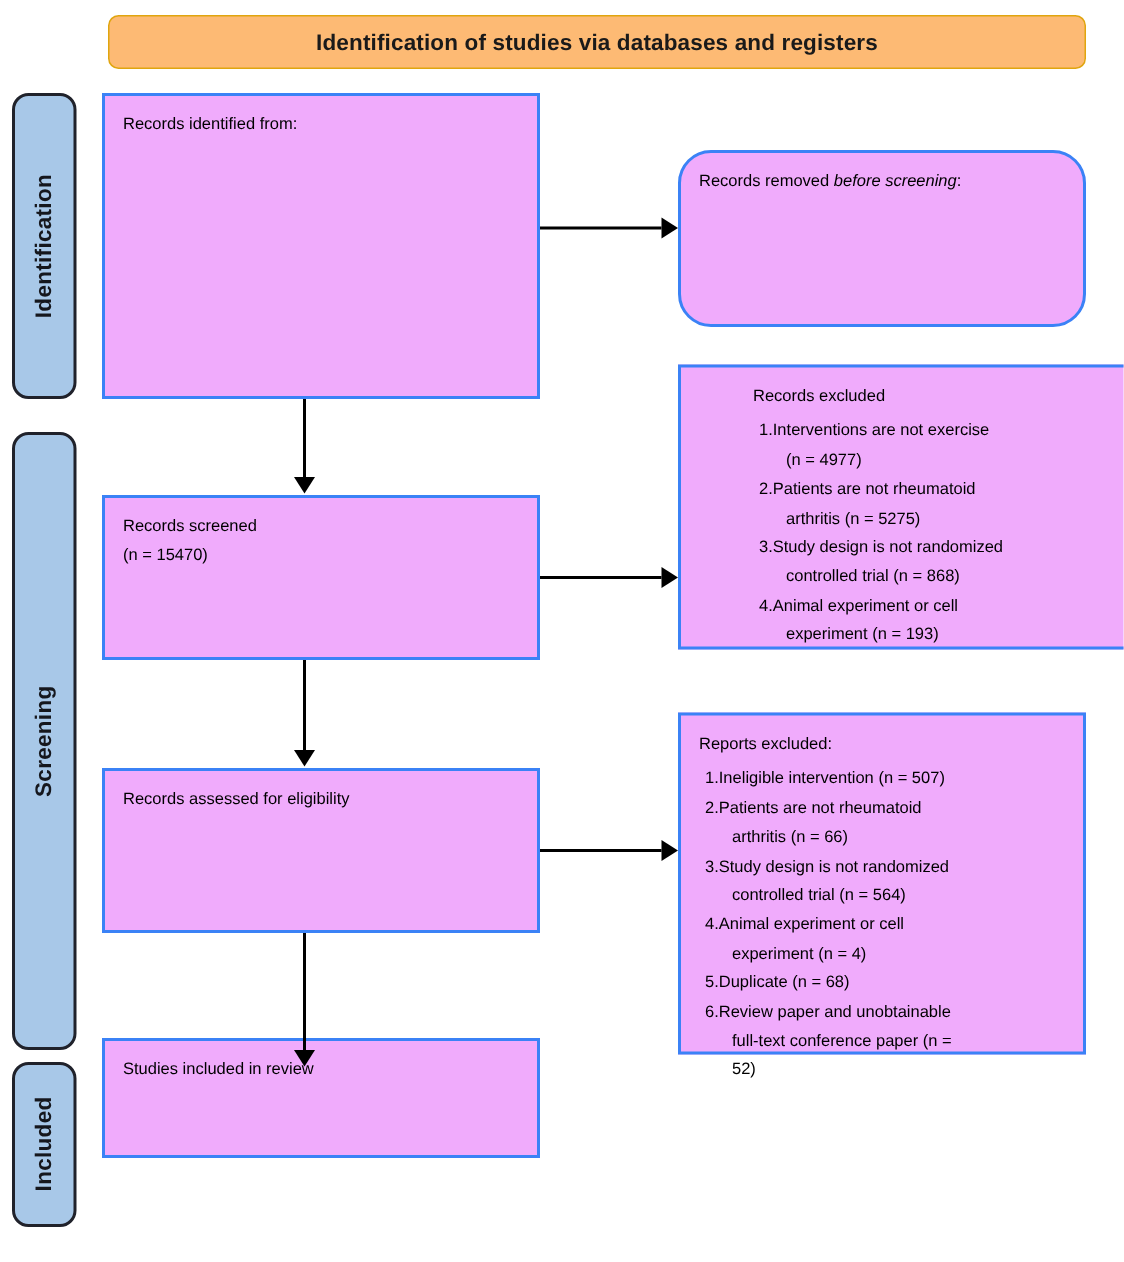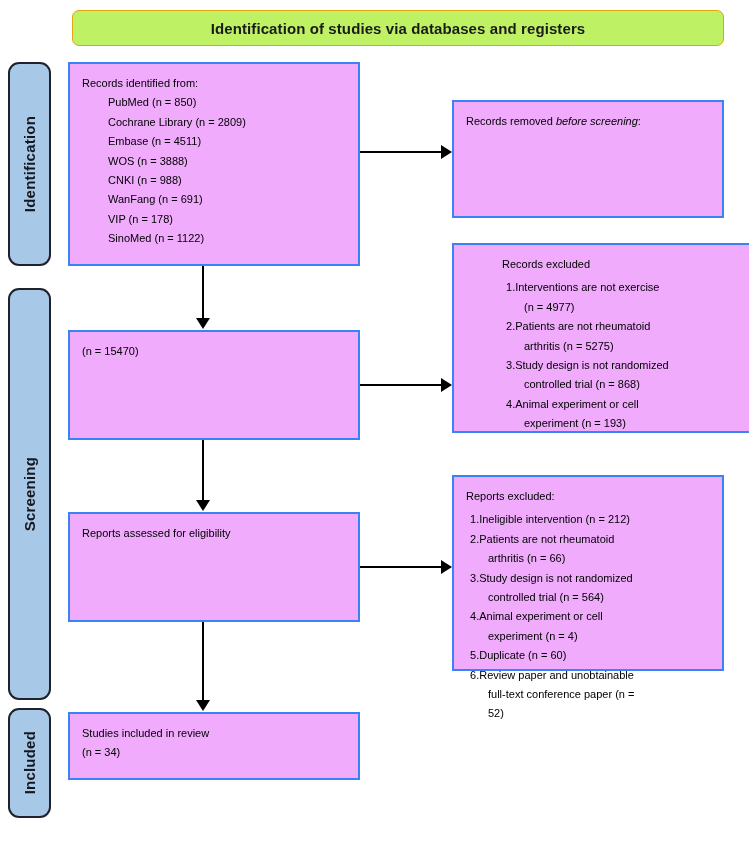--- a/index.html
+++ b/index.html
@@ -6,21 +6,21 @@
   body{
     width:749px;height:841px;background:#ffffff;
     font-family:"Liberation Sans","DejaVu Sans",sans-serif;
     color:#000;overflow:hidden;position:relative;
   }
   #stage{position:absolute;left:0;top:0;width:749px;height:841px;}
 
   
   .banner{
     position:absolute;left:72px;top:10px;width:652px;height:36px;
-    background:#bef264;border:1px solid #E0A50F;border-radius:7px;
+    background:#fdba74;border:1px solid #E0A50F;border-radius:7px;
     display:flex;align-items:center;justify-content:center;
     font-weight:bold;font-size:15px;color:#1a1a1a;letter-spacing:.1px;
     box-sizing:border-box;
   }
 
   
   .stagebar{
     position:absolute;left:8px;width:43px;
     background:#A8C8E8;border:2px solid #20222b;border-radius:11px;
     box-sizing:border-box;
@@ -35,26 +35,26 @@
   #bar-screening{top:288px;height:412px;}
   #bar-included{top:708px;height:110px;}
 
   
   .box{
     position:absolute;background:#f0abfc;border:2px solid #3b82f6;
     box-sizing:border-box;padding:10px 10px 6px 12px;
     font-size:11px;line-height:19.4px;color:#000;
   }
   #box-identified{left:68px;top:62px;width:292px;height:204px;}
-  #box-removed{left:452px;top:100px;width:272px;height:118px;}
+  #box-removed{left:452px;top:100px;width:272px;height:118px;border-radius:22px;}
   #box-screened{left:68px;top:330px;width:292px;height:110px;}
   #box-excluded-records{left:452px;top:243px;width:312px;height:190px;padding-left:48px;}
   #box-eligibility{left:68px;top:512px;width:292px;height:110px;}
-  #box-excluded-reports{left:452px;top:475px;width:272px;height:196px;}
-  #box-included{left:68px;top:712px;width:292px;height:68px;}
+  #box-excluded-reports{left:452px;top:475px;width:272px;height:228px;}
+  #box-included{left:68px;top:692px;width:292px;height:80px;}
 
   .box .title{white-space:pre-wrap;}
   .box .title em{font-style:italic;}
 
   ul.plain{list-style:none;margin:0;padding:0;}
   ul.plain li{padding-left:26px;white-space:pre-wrap;}
 
   ol.numbered{list-style:none;margin:4px;padding:0;counter-reset:ni;}
   ol.numbered li{
     counter-increment:ni;padding-left:18px;text-indent:-18px;white-space:pre-wrap;
@@ -88,78 +88,68 @@
   </div>
   <div class="stagebar" id="bar-screening">
     <span>Screening</span>
   </div>
   <div class="stagebar" id="bar-included">
     <span>Included</span>
   </div>
 
   <div class="box" id="box-identified">
     <div class="title">Records identified from:</div>
-    <ul class="plain">
-      <li>PubMed (n = 850)</li>
-      <li>Cochrane Library (n = 2809)</li>
-      <li>Embase (n = 4511)</li>
-      <li>WOS (n = 3888)</li>
-      <li>CNKI (n = 988)</li>
-      <li>WanFang (n = 691)</li>
-      <li>VIP (n = 178)</li>
-      <li>SinoMed (n = 1122)</li>
-    </ul>
   </div>
 
   <div class="box" id="box-removed">
     <div class="title"><span>Records removed </span><em>before screening</em><span>:</span></div>
   </div>
 
   <div class="box" id="box-screened">
+    <div>Records screened</div>
     <div>(n = 15470)</div>
   </div>
 
   <div class="box" id="box-excluded-records">
     <div class="title">Records excluded</div>
     <ol class="numbered">
       <li><span class="cont">Interventions are not exercise
 (n = 4977)</span></li>
       <li><span class="cont">Patients are not rheumatoid
 arthritis (n = 5275)</span></li>
       <li><span class="cont">Study design is not randomized
 controlled trial (n = 868)</span></li>
       <li><span class="cont">Animal experiment or cell
 experiment (n = 193)</span></li>
     </ol>
   </div>
 
   <div class="box" id="box-eligibility">
-    <div>Reports assessed for eligibility</div>
+    <div>Records assessed for eligibility</div>
   </div>
 
   <div class="box" id="box-excluded-reports">
     <div class="title">Reports excluded:</div>
     <ol class="numbered">
-      <li><span class="cont">Ineligible intervention (n = 212)</span></li>
+      <li><span class="cont">Ineligible intervention (n = 507)</span></li>
       <li><span class="cont">Patients are not rheumatoid
 arthritis (n = 66)</span></li>
       <li><span class="cont">Study design is not randomized
 controlled trial (n = 564)</span></li>
       <li><span class="cont">Animal experiment or cell
 experiment (n = 4)</span></li>
-      <li><span class="cont">Duplicate (n = 60)</span></li>
+      <li><span class="cont">Duplicate (n = 68)</span></li>
       <li><span class="cont">Review paper and unobtainable
 full-text conference paper (n =
 52)</span></li>
     </ol>
   </div>
 
   <div class="box" id="box-included">
     <div>Studies included in review</div>
-    <div>(n = 34)</div>
   </div>
 
   <div class="hline" style="left:360px;top:151px;width:81px;"></div>
   <div class="arrow-right" style="left:441px;top:145px;"></div>
 
   <div class="vline" style="left:202px;top:266px;height:52px;"></div>
   <div class="arrow-down" style="left:196px;top:318px;"></div>
 
   <div class="hline" style="left:360px;top:384px;width:81px;"></div>
   <div class="arrow-right" style="left:441px;top:378px;"></div>

